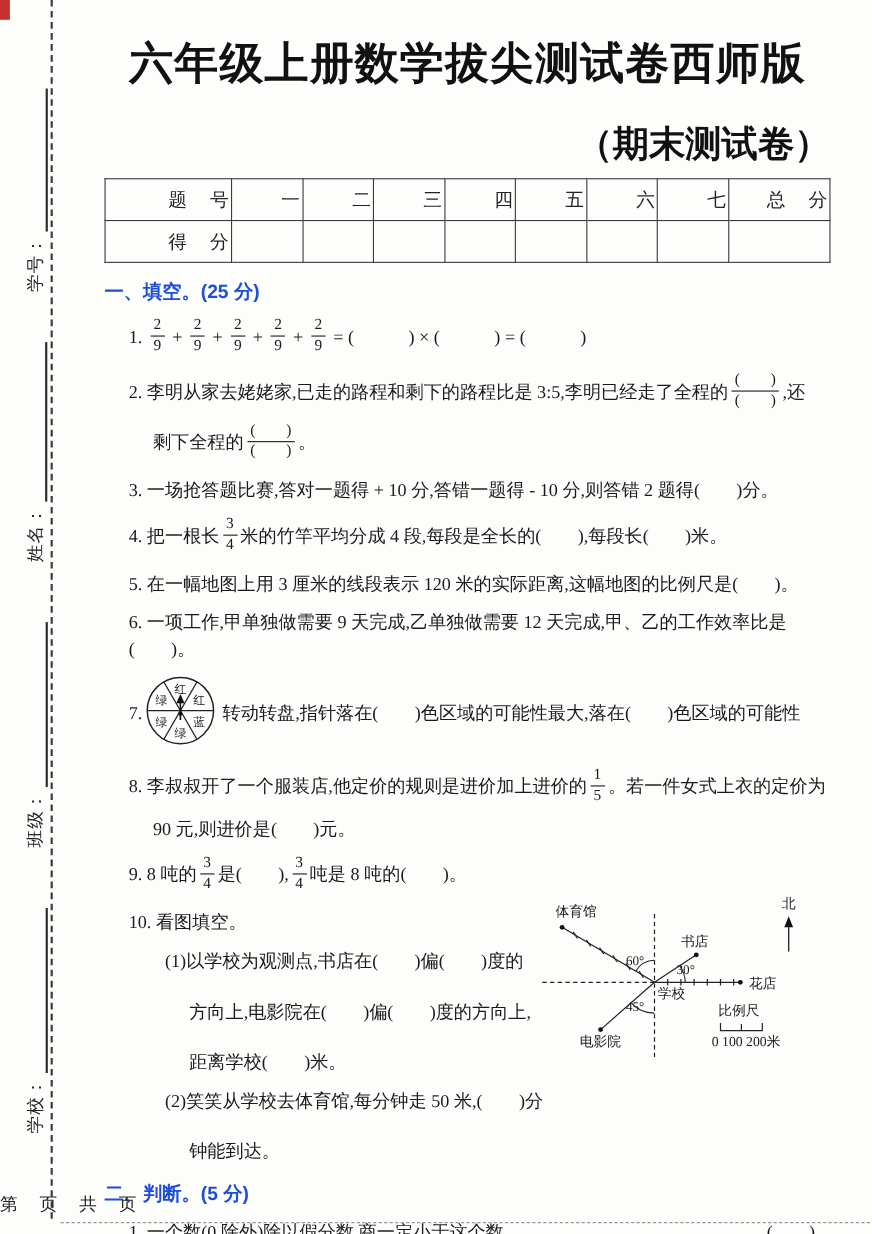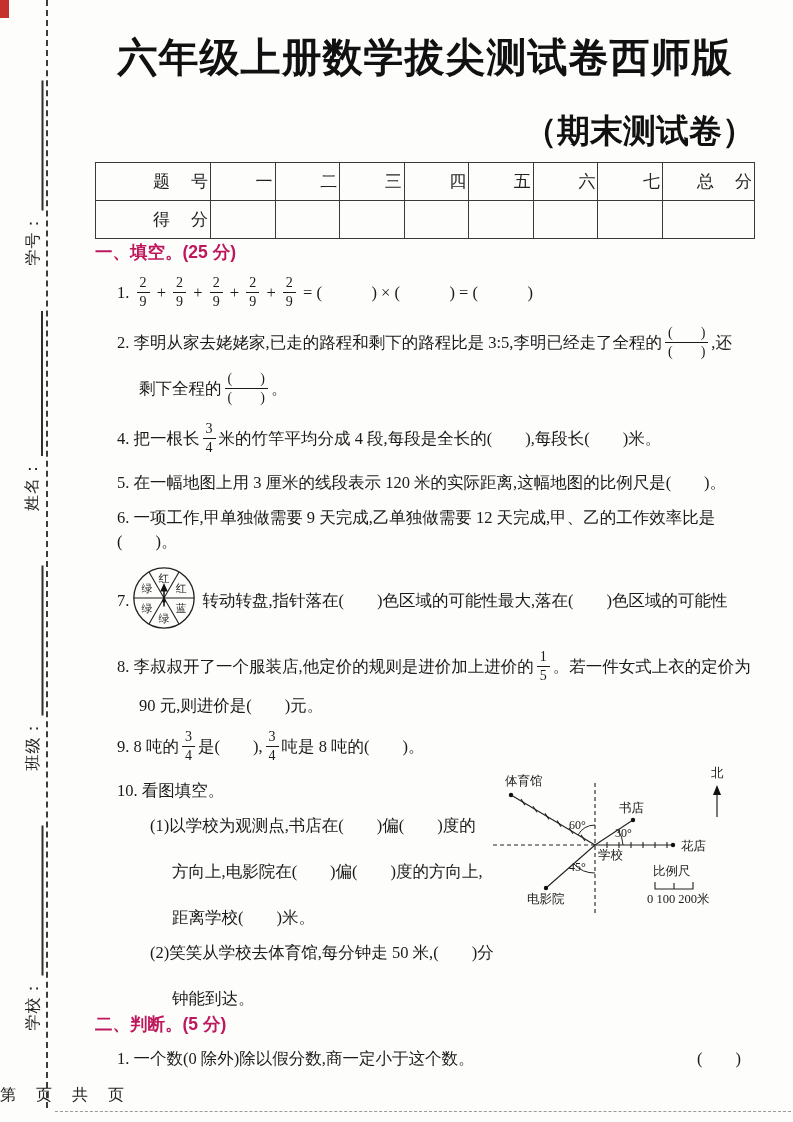--- a/index.html
+++ b/index.html
@@ -25,21 +25,21 @@
   
   .main { position:absolute; left:95px; top:0; width:660px; }
   .title { margin-top:30px; text-align:center; font-family:"Liberation Sans", sans-serif; font-weight:bold; font-size:40px; letter-spacing:1px; color:#111; }
   .subtitle { margin-top:24px; text-align:right; font-family:"Liberation Sans", sans-serif; font-weight:bold; font-size:33px; color:#111; }
   .meta { margin-top:22px; text-align:right; font-size:17px; color:#151515; }
   table.score { margin-top:8px; width:100%; border-collapse:collapse; table-layout:fixed; }
   table.score td {
     border:1.6px solid #3a3a3a; height:38px; text-align:right;
     font-size:17px; color:#222; letter-spacing:2px;
   }
-  .sec-heading { margin-top:1px; font-family:"Liberation Sans", sans-serif; font-weight:bold; font-size:17.5px; color:#be185d; }
+  .sec-heading { margin-top:14px; font-family:"Liberation Sans", sans-serif; font-weight:bold; font-size:17.5px; color:#1d4ed8; }
   .ln { margin-top:11px; font-size:16.5px; line-height:1.45; color:#1a1a1a; }
   .q   { padding-left:22px; }
   .qc  { padding-left:44px; margin-top:6px; }
   .sub { padding-left:55px; }
   .subc{ padding-left:77px; margin-top:22px; }
   .ln-flex { display:flex; align-items:center; }
   .judge { display:flex; }
   .judge .gap { flex:1; }
   .judge .jblank { padding-right:14px; }
   
@@ -109,20 +109,21 @@
       <td></td>
     </tr>
   </tbody>
     </table>
 
   <div class="sec-heading">一、填空。(25 分)</div>
 
   <div class="ln q">1. <span class="frac"><span class="num">2</span><span class="den">9</span></span> + <span class="frac"><span class="num">2</span><span class="den">9</span></span> + <span class="frac"><span class="num">2</span><span class="den">9</span></span> + <span class="frac"><span class="num">2</span><span class="den">9</span></span> + <span class="frac"><span class="num">2</span><span class="den">9</span></span> = (　　　) × (　　　) = (　　　)</div>
   <div class="ln q">2. 李明从家去姥姥家,已走的路程和剩下的路程比是 3:5,李明已经走了全程的<span class="frac"><span class="num">(　　)</span><span class="den">(　　)</span></span>,还</div>
   <div class="ln qc">剩下全程的<span class="frac"><span class="num">(　　)</span><span class="den">(　　)</span></span>。</div>
+  <div class="ln q">3. 一场抢答题比赛,答对一题得 + 10 分,答错一题得 - 10 分,则答错 2 题得(　　)分。</div>
   <div class="ln q">4. 把一根长<span class="frac"><span class="num">3</span><span class="den">4</span></span>米的竹竿平均分成 4 段,每段是全长的(　　),每段长(　　)米。</div>
   <div class="ln q">5. 在一幅地图上用 3 厘米的线段表示 120 米的实际距离,这幅地图的比例尺是(　　)。</div>
   <div class="ln q">6. 一项工作,甲单独做需要 9 天完成,乙单独做需要 12 天完成,甲、乙的工作效率比是(　　)。</div>
   <div class="ln q ln-flex">7. <span class="spin-holder"><svg width="66" height="66" viewBox="0 0 70 70">
           <circle cx="35" cy="35" r="32" fill="none" stroke="#222" stroke-width="1.4"></circle>
           <line x1="35" y1="35" x2="51" y2="7.287187078897961" stroke="#222" stroke-width="1.1"></line>
           <line x1="35" y1="35" x2="67" y2="35" stroke="#222" stroke-width="1.1"></line>
           <line x1="35" y1="35" x2="51" y2="62.71281292110204" stroke="#222" stroke-width="1.1"></line>
           <line x1="35" y1="35" x2="18.999999999999996" y2="62.712812921102035" stroke="#222" stroke-width="1.1"></line>
           <line x1="35" y1="35" x2="3" y2="35.00000000000001" stroke="#222" stroke-width="1.1"></line>

